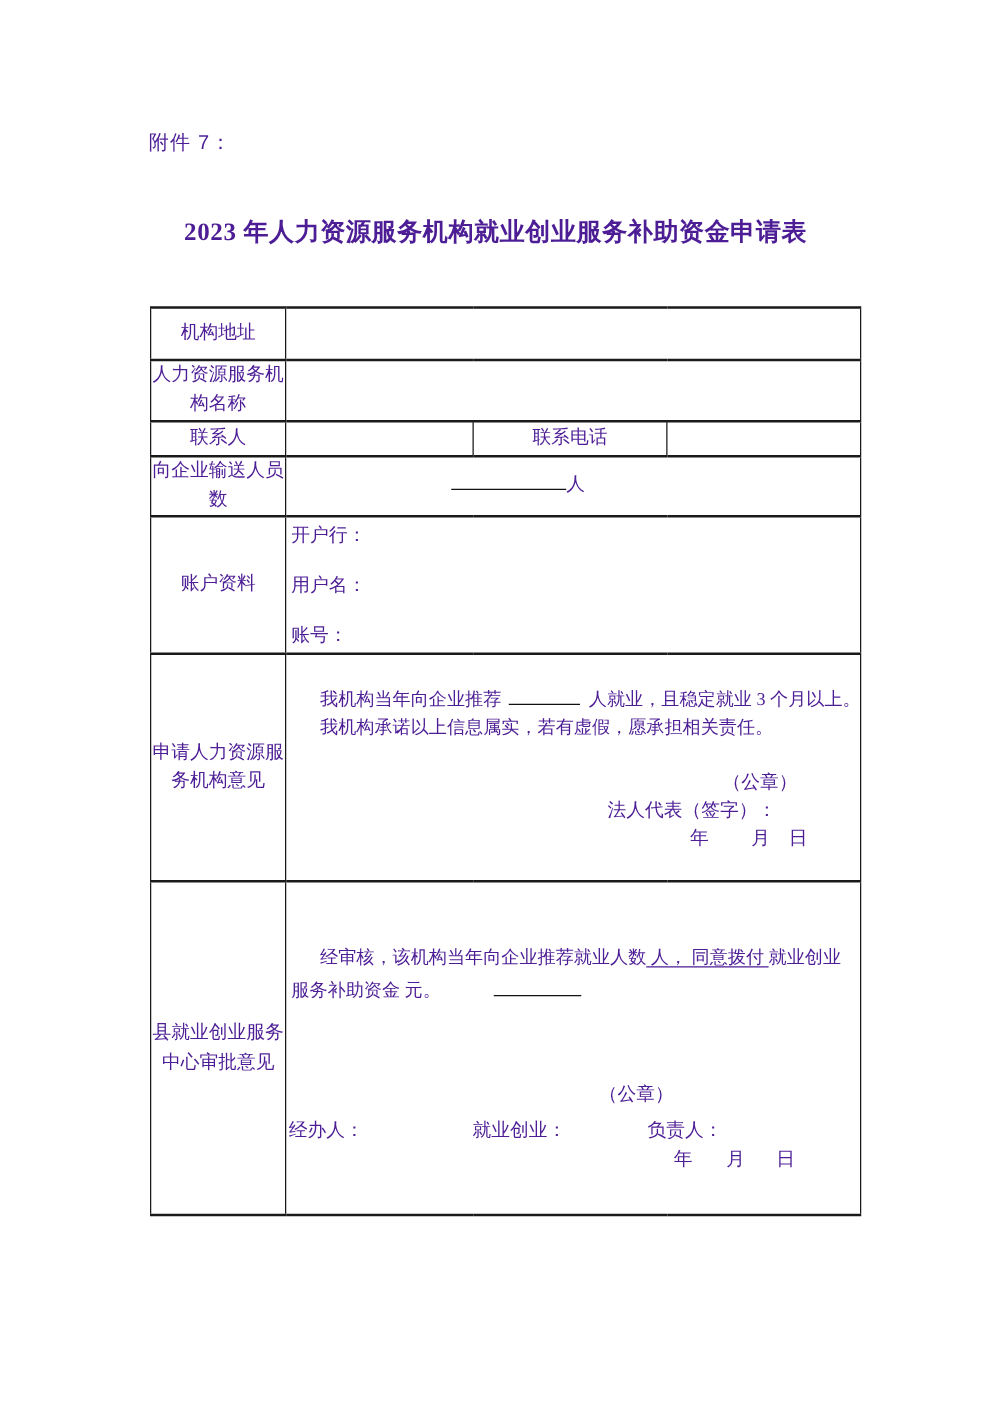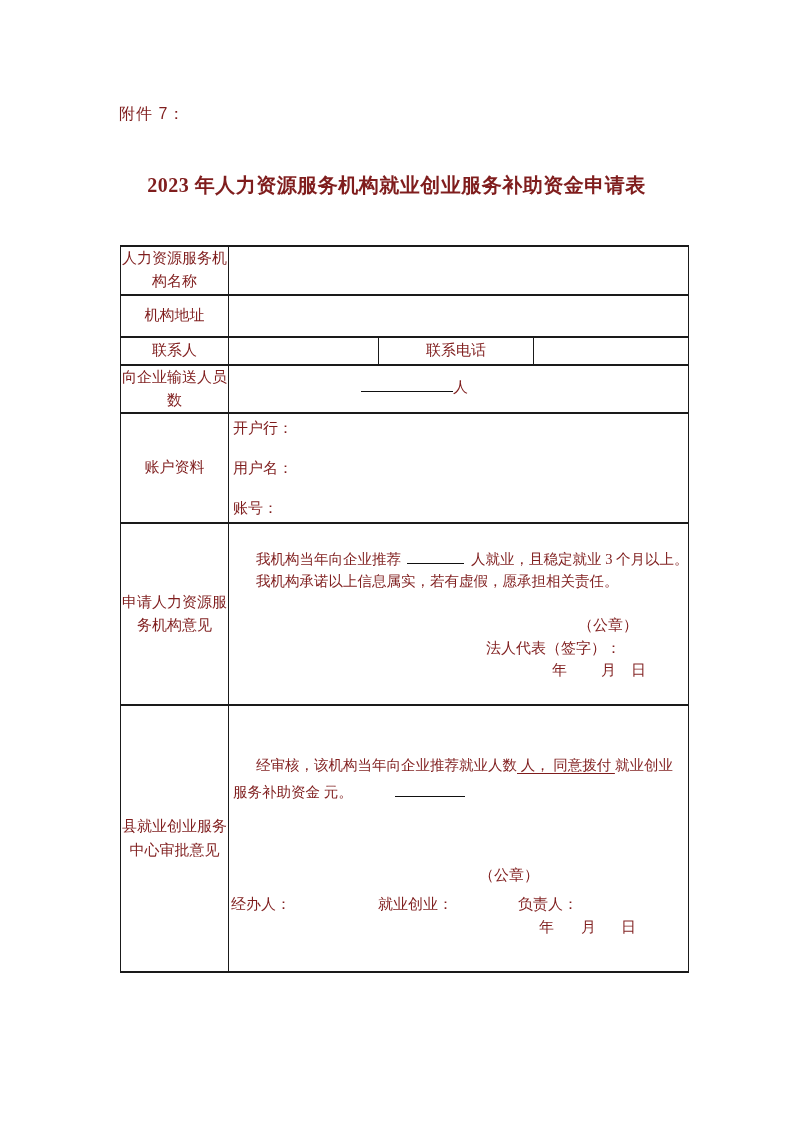--- a/index.html
+++ b/index.html
@@ -1,21 +1,21 @@
 <!DOCTYPE html>
 <html><head>
 <meta charset="utf-8">
 <style>
   html,body{margin:0;padding:0;background:#fff;}
   .page{
     position:relative;
     width:793px;height:1122px;
     background:#ffffff;
     font-family:"Liberation Serif","DejaVu Serif",serif;
-    color:#7f1d1d;
+    color:#4c1d95;
     overflow:hidden;
   }
   .attachment{
     position:absolute;left:119px;top:104px;
     font-family:"Liberation Sans","DejaVu Sans",sans-serif;
     font-size:16px;letter-spacing:1px;
   }
   .doc-title{
     position:absolute;left:0;right:0;top:172px;
     text-align:center;font-weight:bold;font-size:20px;letter-spacing:0.5px;
@@ -63,27 +63,27 @@
 
   <table class="form">
     <colgroup>
       <col style="width:108px">
         <col style="width:150px">
         <col style="width:155px">
         <col style="width:155px">
     </colgroup>
 
     <tbody>
-        <tr style="height:46px">
-      <td class="lbl">人力资源服务机构名称</td>
+        <tr style="height:42px">
+      <td class="lbl">机构地址</td>
       <td class="cell" colspan="3"></td>
     </tr>
 
-    <tr style="height:42px">
-      <td class="lbl">机构地址</td>
+    <tr style="height:46px">
+      <td class="lbl">人力资源服务机构名称</td>
       <td class="cell" colspan="3"></td>
     </tr>
 
     <tr style="height:28px">
       <td class="lbl">联系人</td>
       <td class="cell"></td>
       <td class="lbl">联系电话</td>
       <td class="cell"></td>
     </tr>
 

